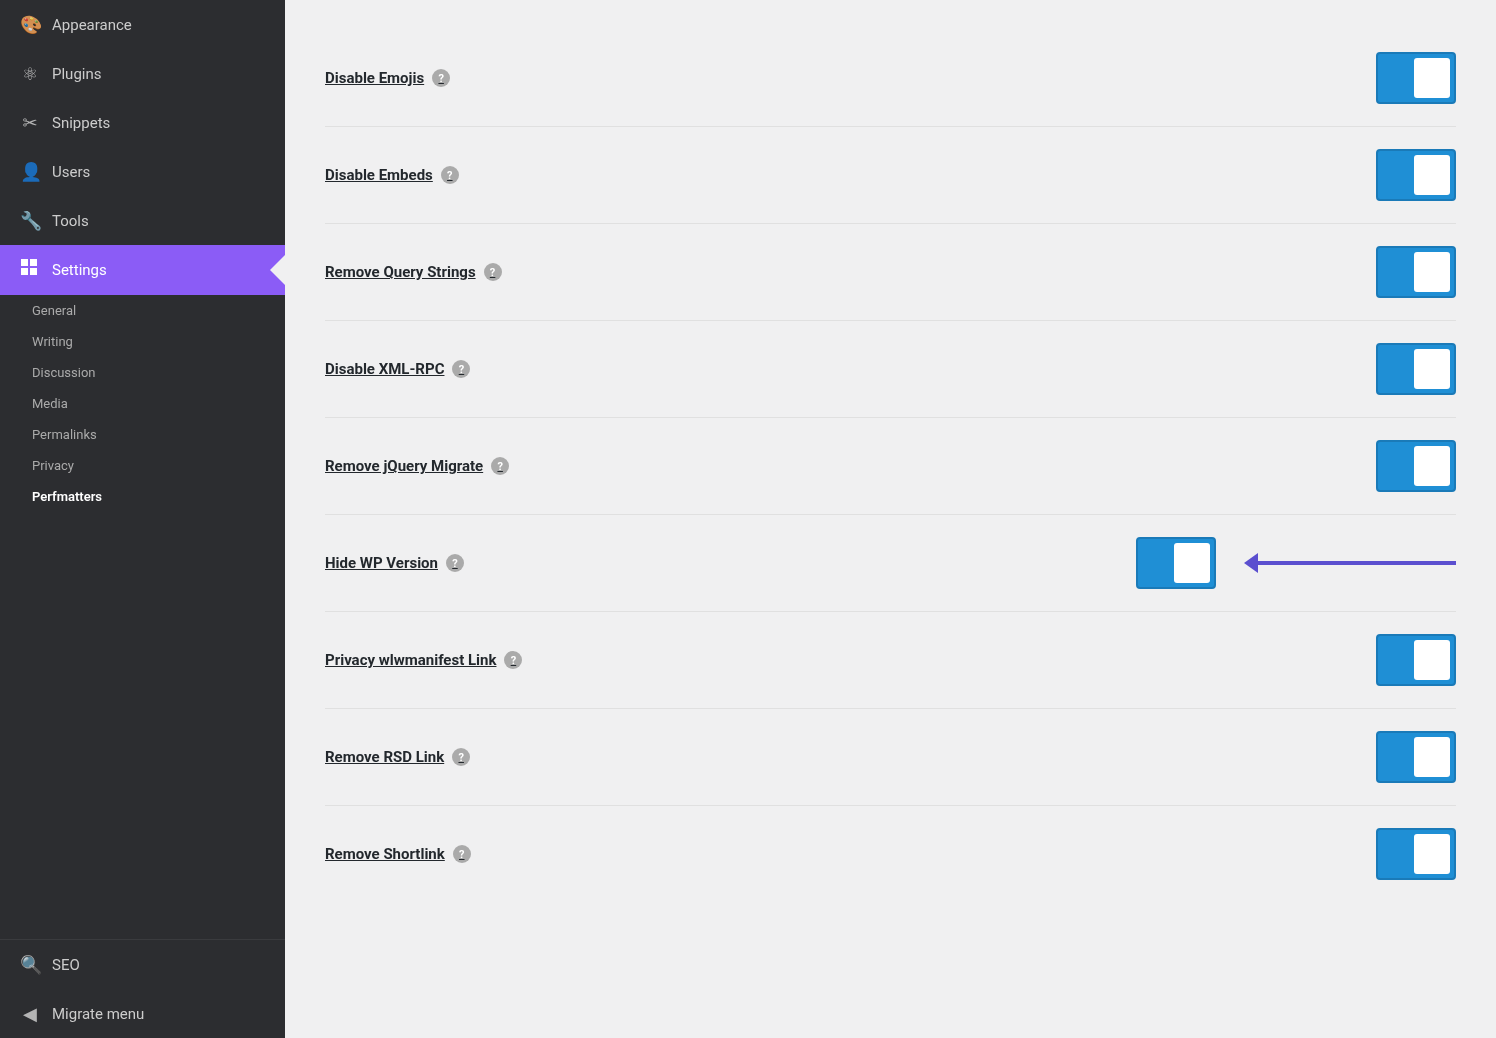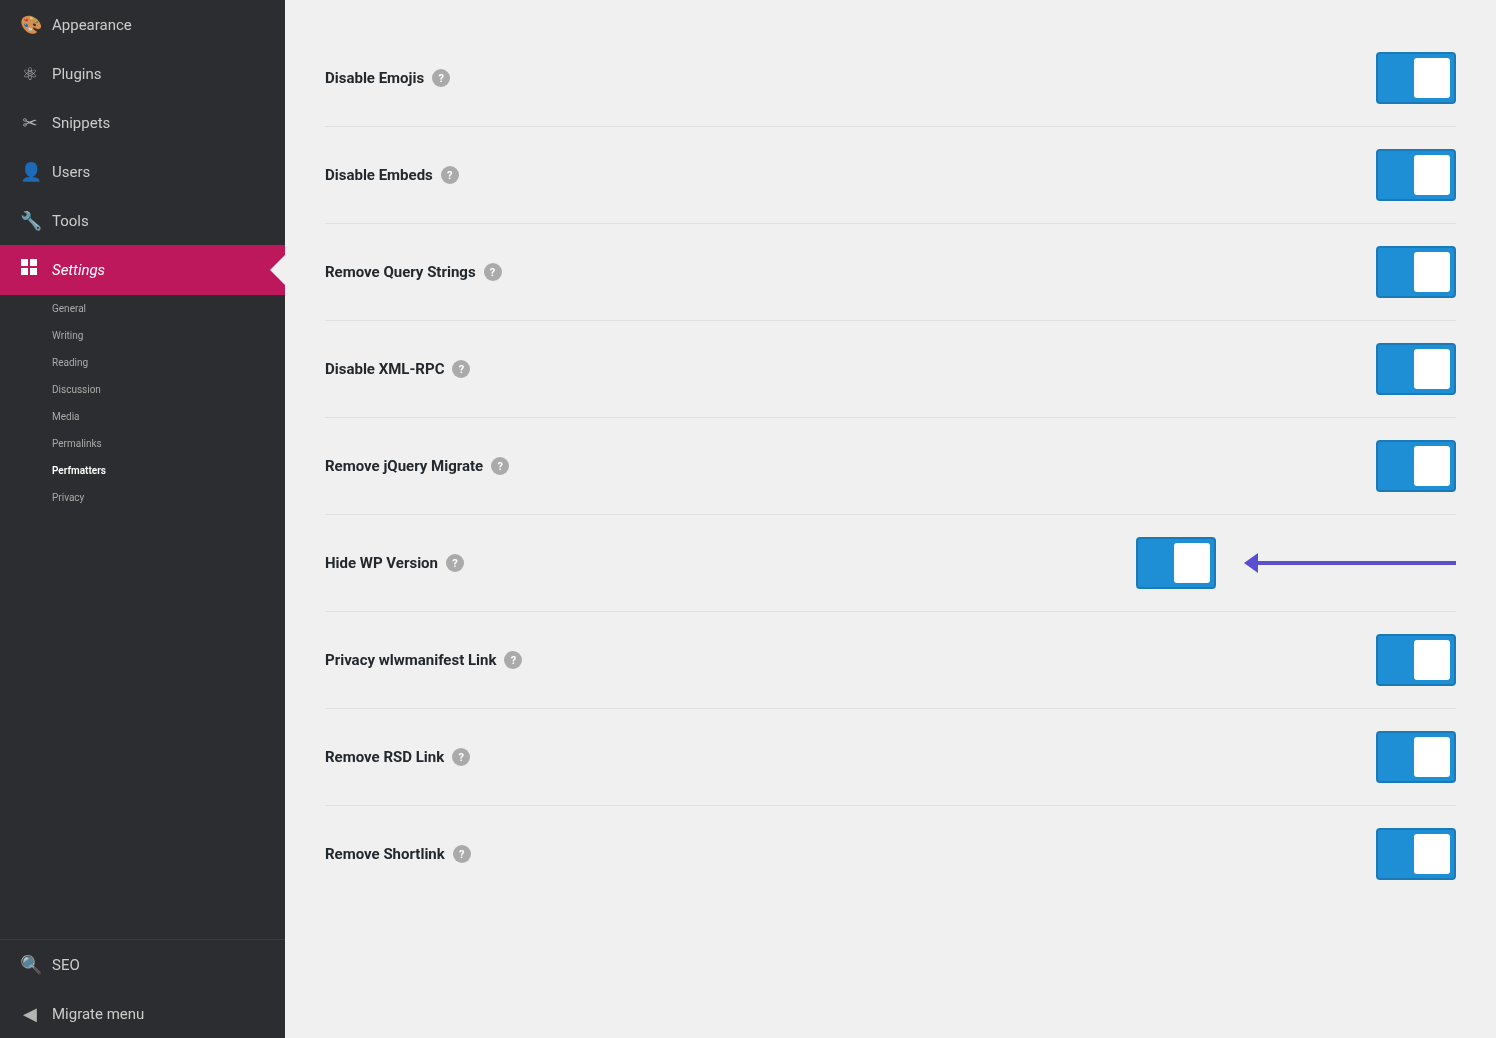--- a/index.html
+++ b/index.html
@@ -20,23 +20,22 @@
       display: flex;
       align-items: center;
       padding: 14px 20px;
       cursor: pointer;
       font-size: 15px;
       color: #ccc;
       gap: 12px;
       position: relative;
     }
     .sidebar-nav-item.active {
-      background-color: #be185d;
+      background-color: #8b5cf6;
       color: #fff;
-      font-style: italic;
     }
     .sidebar-nav-item .icon {
       font-size: 18px;
       width: 20px;
       text-align: center;
       opacity: 0.85;
     }
     .sidebar-nav-item.active .icon { opacity: 1; }
 
     
@@ -51,22 +50,22 @@
       border-top: 16px solid transparent;
       border-bottom: 16px solid transparent;
       border-right: 16px solid #f0f0f1;
     }
 
     .sidebar-sub-menu {
       display: flex;
       flex-direction: column;
     }
     .sidebar-sub-item {
-      padding: 8px 20px 8px 52px;
-      font-size: 10px;
+      padding: 8px 20px 8px 32px;
+      font-size: 13px;
       color: #aaa;
       cursor: pointer;
     }
     .sidebar-sub-item.active { color: #fff; font-weight: 600; }
 
     .sidebar-bottom {
       margin-top: auto;
       border-top: 1px solid #3a3b3e;
     }
 
@@ -88,20 +87,21 @@
     .settings-row:last-child { border-bottom: none; text-align: center; }
 
     .settings-label {
       font-size: 15px;
       font-weight: 700;
       color: #23282d;
       flex: 1;
       display: flex;
       align-items: center;
       gap: 8px;
+      text-decoration: underline;
     }
 
     .help-icon {
       display: inline-flex;
       align-items: center;
       justify-content: center;
       width: 18px;
       height: 18px;
       border-radius: 50%;
       background-color: #aaa;
@@ -194,26 +194,25 @@
             <rect x="9" y="0" width="7" height="7"></rect>
             <rect x="0" y="9" width="7" height="7"></rect>
             <rect x="9" y="9" width="7" height="7"></rect>
           </svg></span>
         <span>Settings</span>
       </div>
     </div>
   <div id="sub-items-container" class="sidebar-sub-menu">
       <div class="sidebar-sub-item">General</div>
       <div class="sidebar-sub-item">Writing</div>
-      <div class="sidebar-sub-item">Reading</div>
       <div class="sidebar-sub-item">Discussion</div>
       <div class="sidebar-sub-item">Media</div>
       <div class="sidebar-sub-item">Permalinks</div>
+      <div class="sidebar-sub-item">Privacy</div>
       <div class="sidebar-sub-item active">Perfmatters</div>
-      <div class="sidebar-sub-item">Privacy</div>
     </div>
   <div class="sidebar-bottom" id="bottom-items-container">
       <div class="sidebar-nav-item">
         <span class="icon">🔍</span>
         <span>SEO</span>
       </div>
       <div class="sidebar-nav-item">
         <span class="icon">◀</span>
         <span>Migrate menu</span>
       </div>

